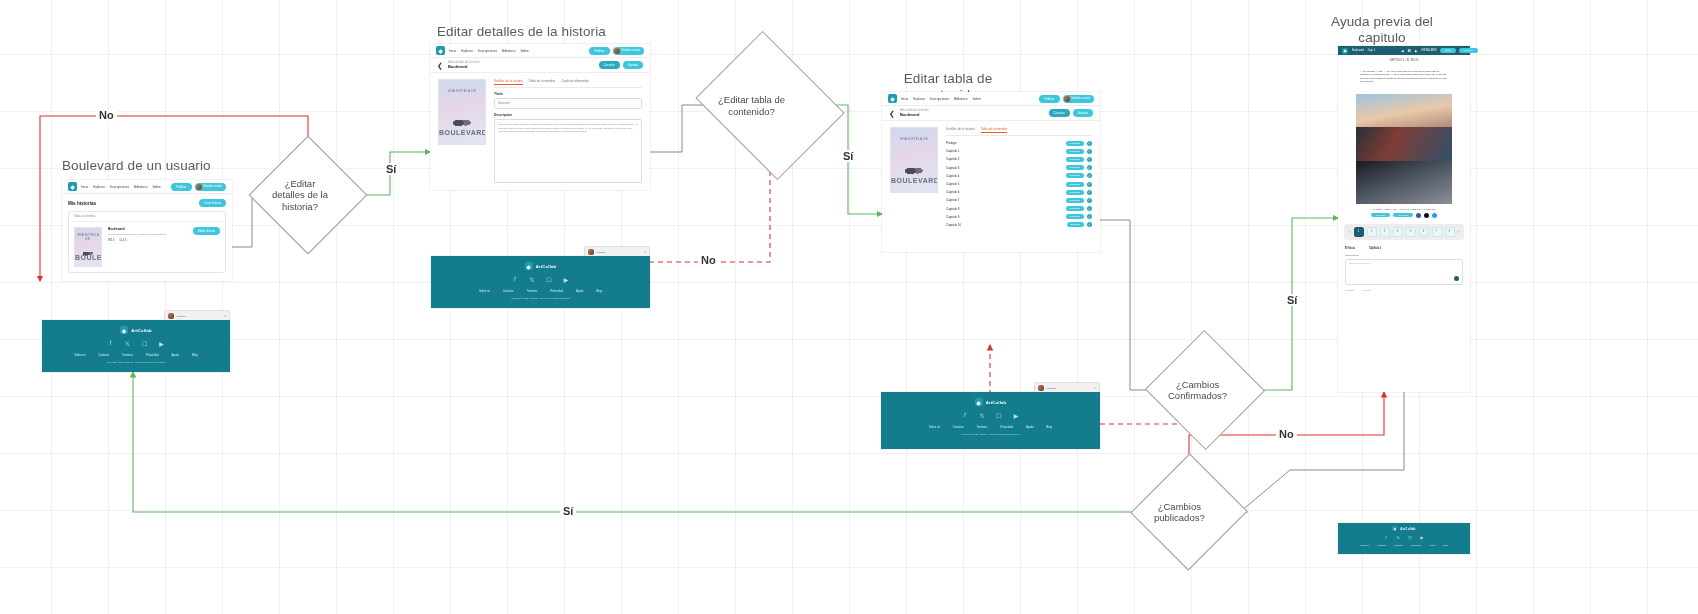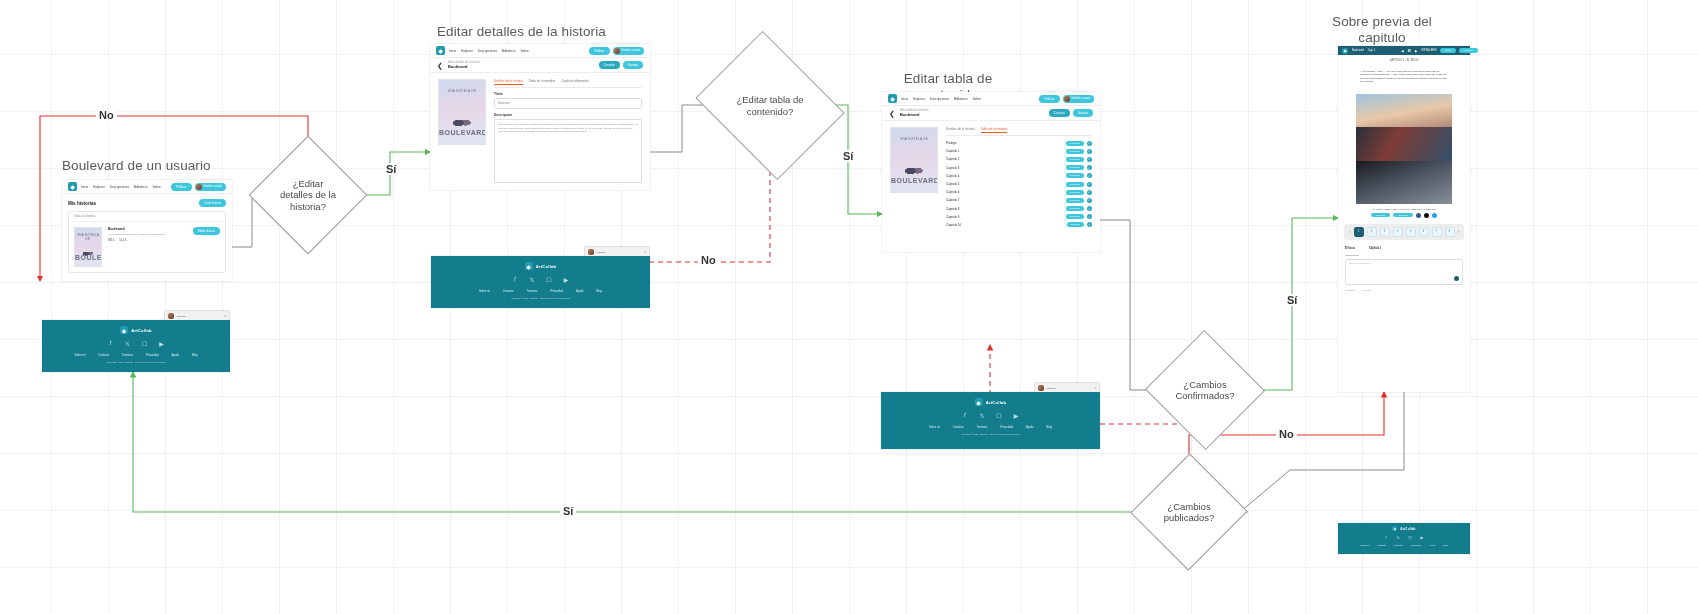--- a/index.html
+++ b/index.html
@@ -21,21 +21,21 @@
   svg.edges{position:absolute;left:0;top:0;width:1698px;height:614px;overflow:visible;}
 
   
   .caption{
     position:absolute;color:#5b5b5b;font-size:13.5px;line-height:16px;
     letter-spacing:.1px;white-space:pre-line;
   }
 
   
   .diamond{
-    position:absolute;display:flex;align-items:center;justify-content:center;
+    position:absolute;display:flex;align-items:center;
     text-align:center;color:#4a4a4a;font-size:9.5px;line-height:11.5px;
   }
   .diamond .dshape{
     position:absolute;inset:0;background:#fff;border:1px solid #9a9a9a;
     transform:rotate(45deg);
   }
   .diamond .dlabel{position:relative;z-index:2;padding:0 6px;}
 
   
   .elabel{
@@ -228,21 +228,21 @@
 
   <path d="M1189,478 L1189,435 L1384,435 L1384,392" fill="none" stroke="#e03131" stroke-width="1.1" marker-end="url(#ar)"></path>
 
   <path d="M1148,512 L133,512 L133,372" fill="none" stroke="#5cb85c" stroke-width="1.1" marker-end="url(#ag)"></path>
 </svg>
 
 <div class="caption" style="left:62px;top:158px;width:200px;">Boulevard de un usuario</div>
 <div class="caption" style="left:437px;top:24px;width:240px;">Editar detalles de la historia</div>
 <div class="caption" style="left:893px;top:71px;width:110px;text-align:center;">Editar tabla de
 contenido</div>
-<div class="caption" style="left:1322px;top:14px;width:120px;text-align:center;">Sobre previa del
+<div class="caption" style="left:1322px;top:14px;width:120px;text-align:center;">Ayuda previa del
 capitulo</div>
 
 <div class="diamond" style="left:266px;top:153px;width:84px;height:84px;">
   <div class="dshape"></div>
   <div class="dlabel" style="white-space:pre-line;">¿Editar
 detalles de la
 historia?</div>
 </div>
 
 <div class="diamond" style="left:712px;top:58px;width:116px;height:95px;">

